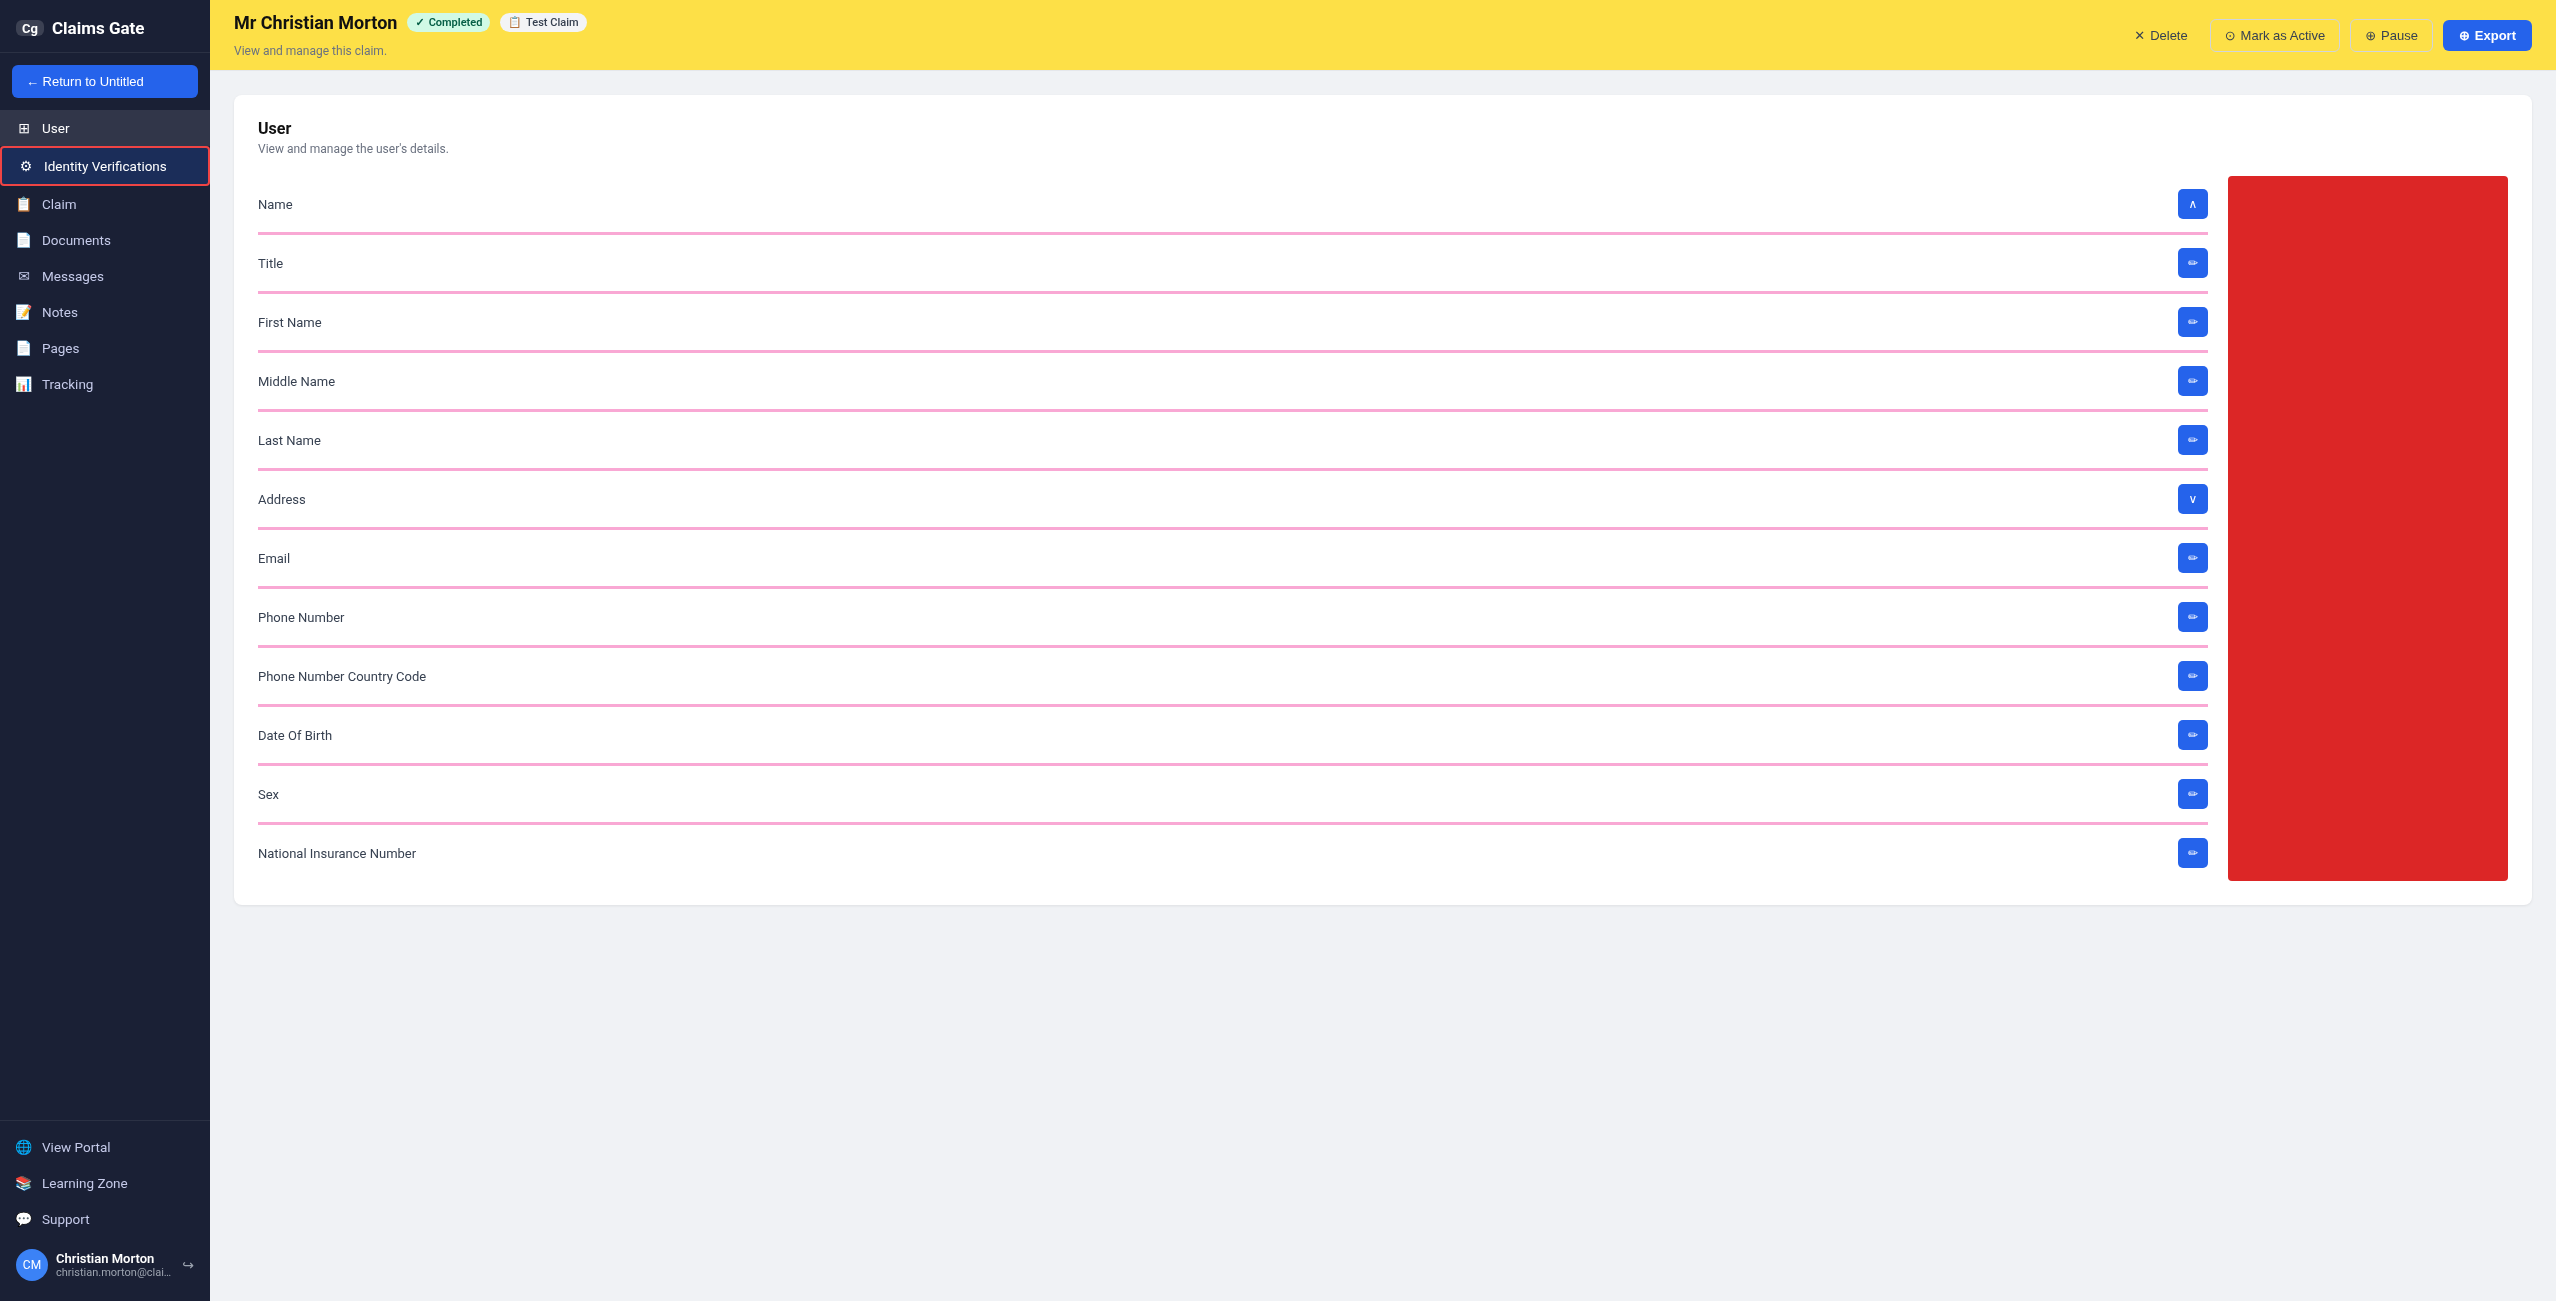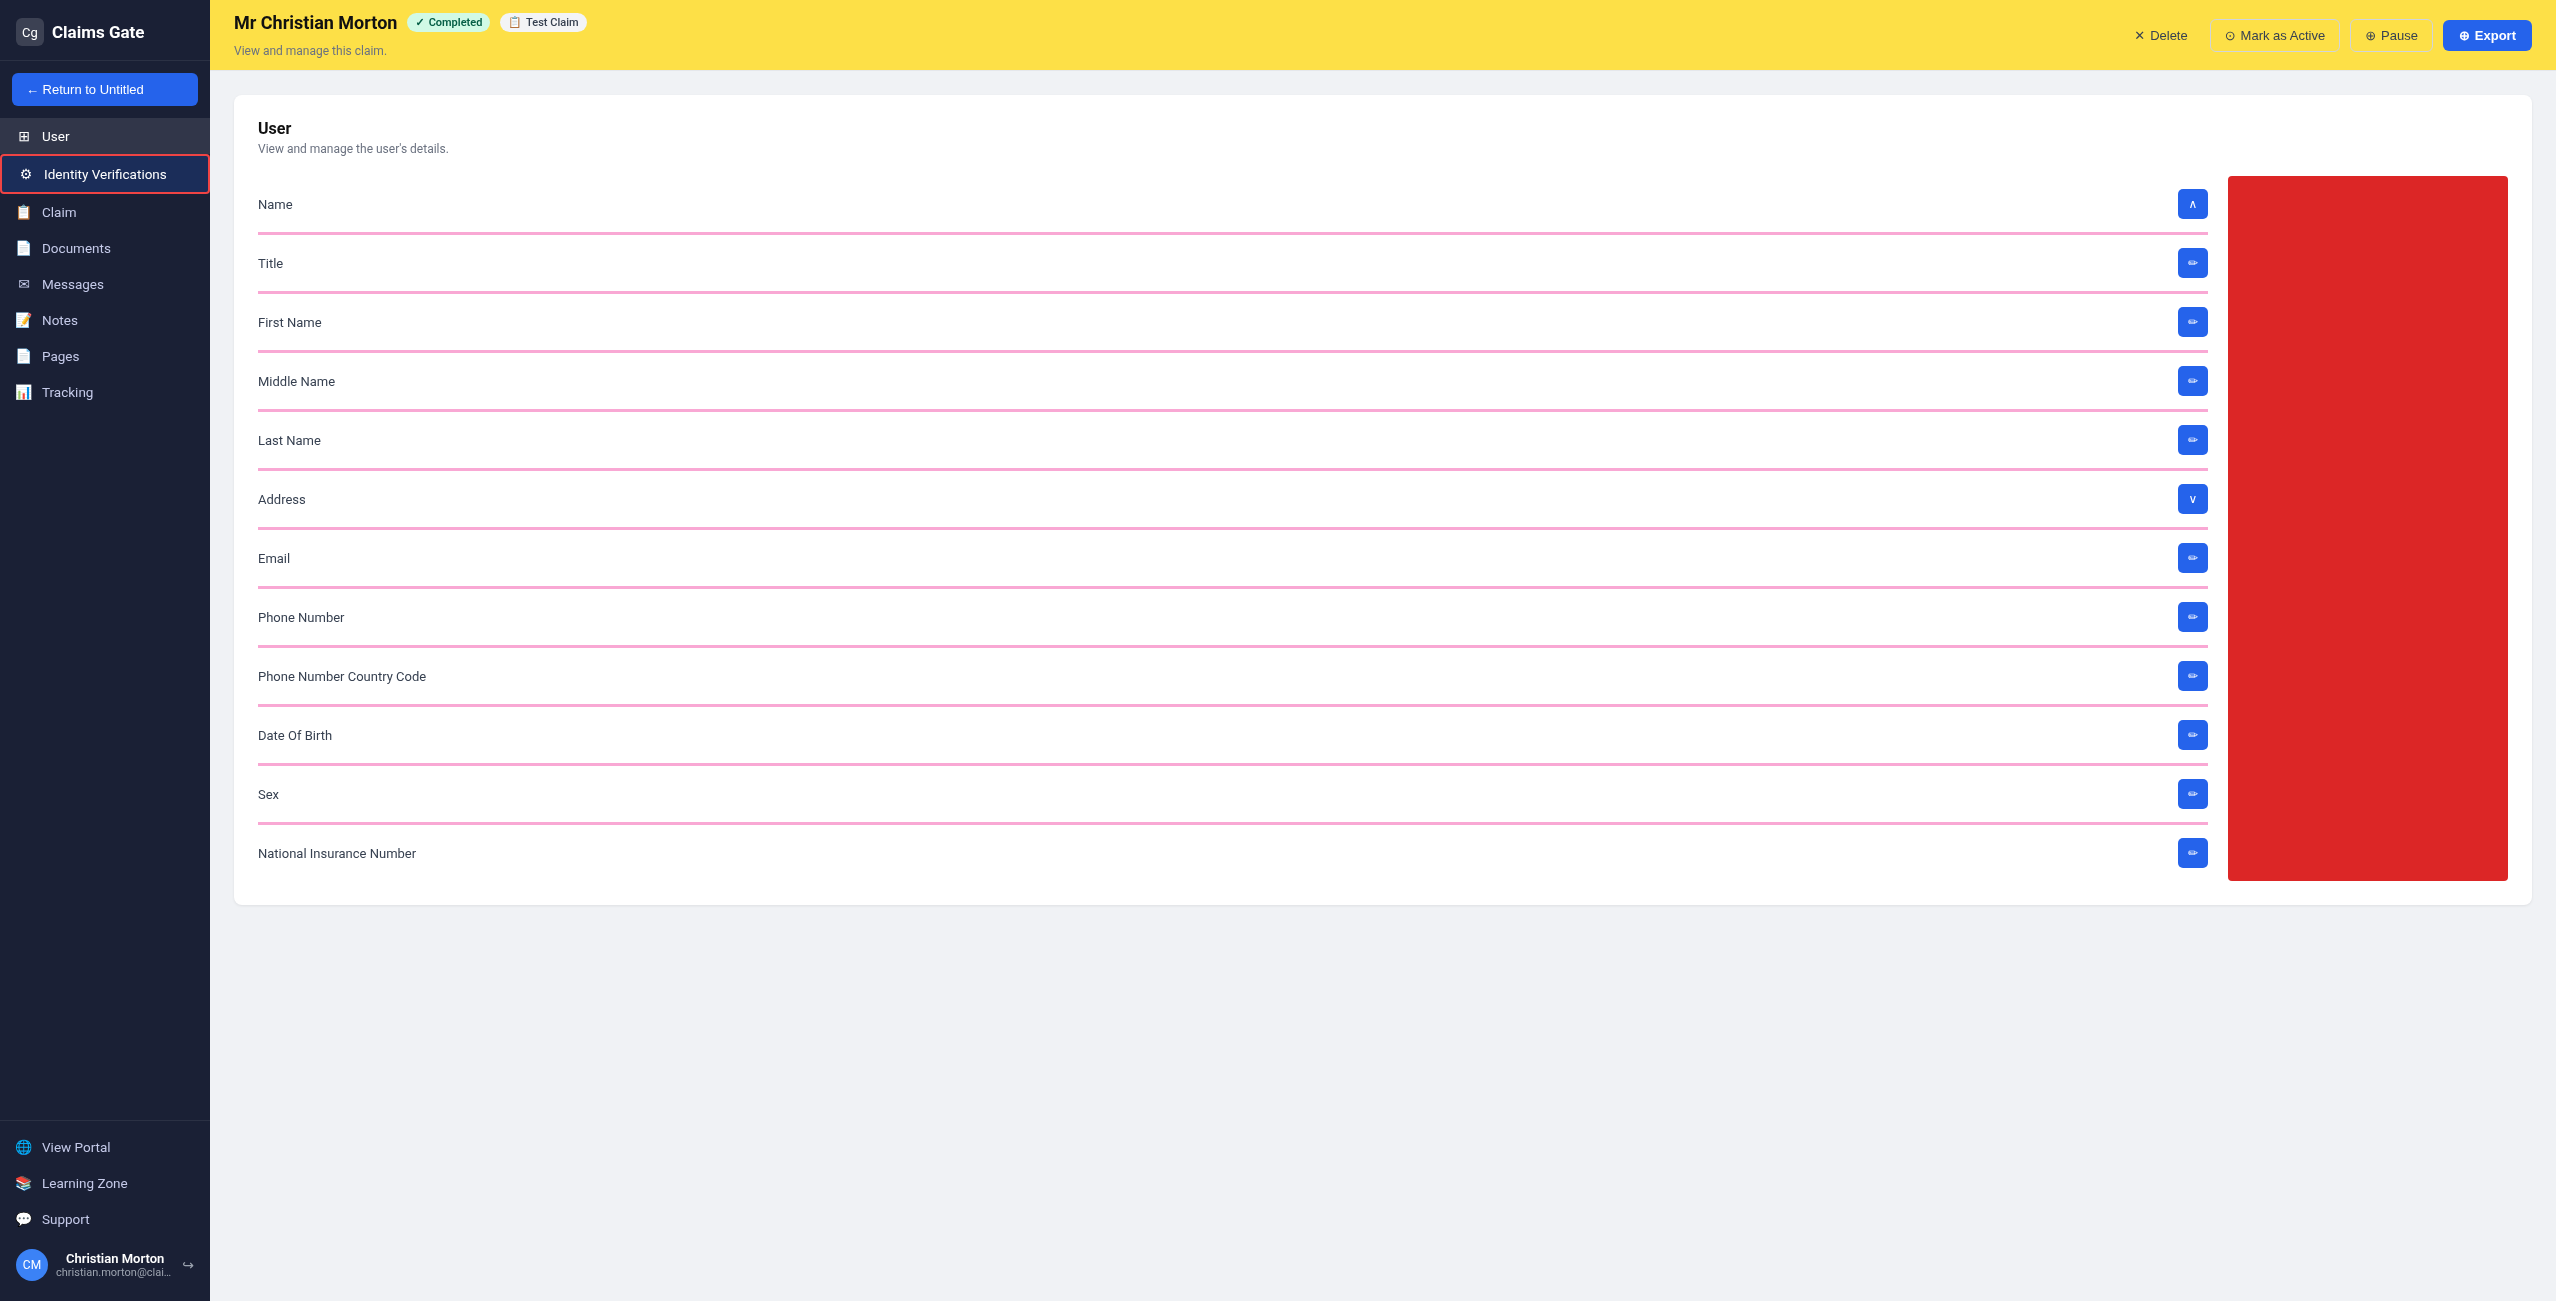--- a/index.html
+++ b/index.html
@@ -23,26 +23,26 @@
       gap: 8px;
       padding: 18px 16px 14px;
       font-size: 17px;
       font-weight: 700;
       color: #fff;
       border-bottom: 1px solid rgba(255,255,255,0.08);
     }
 
     .logo-icon {
       width: 28px;
-      height: 28px;
+      height: 16px;
       background: rgba(255,255,255,0.15);
       border-radius: 6px;
       display: flex; align-items: center; justify-content: center;
       font-size: 13px;
-      font-weight: 400;
+      font-weight: 700;
       color: #fff;
     }
 
     .return-btn {
       margin: 12px 12px 8px;
       background: #2563eb;
       color: #fff;
       border: none;
       border-radius: 6px;
       padding: 9px 14px;
@@ -111,21 +111,21 @@
       height: 32px;
       background: #3b82f6;
       border-radius: 50%;
       display: flex; align-items: center; justify-content: center;
       font-size: 12px;
       font-weight: 400;
       color: #fff;
       flex-shrink: 0;
     }
 
-    .user-info { flex: 1; min-width: 0; text-align: center; }
+    .user-info { flex: 1; min-width: 0; }
     .user-name { font-size: 13px; font-weight: 600; color: #fff; white-space: nowrap; overflow: hidden; text-overflow: ellipsis; }
     .user-email { font-size: 11px; color: #9ca3af; white-space: nowrap; overflow: hidden; text-overflow: ellipsis; }
 
     .logout-icon { color: #9ca3af; font-size: 14px; cursor: pointer; }
 
     
     #main {
       flex: 1;
       display: flex;
       flex-direction: column;

